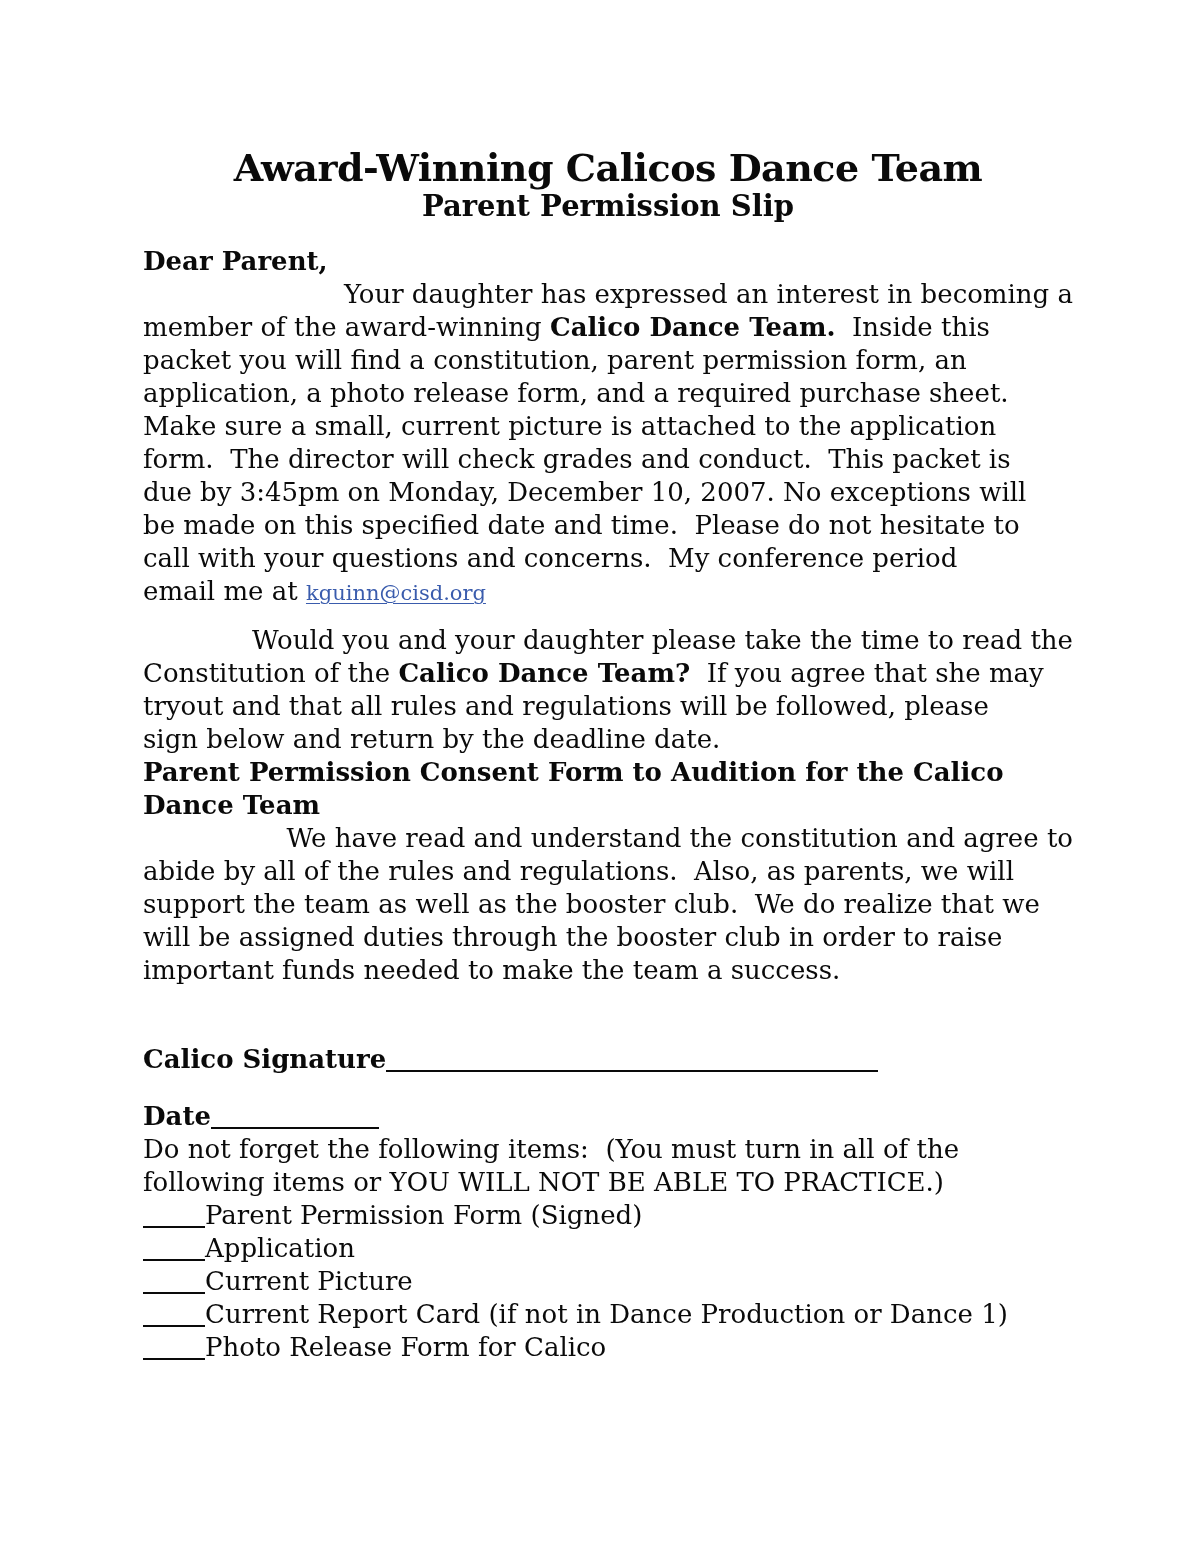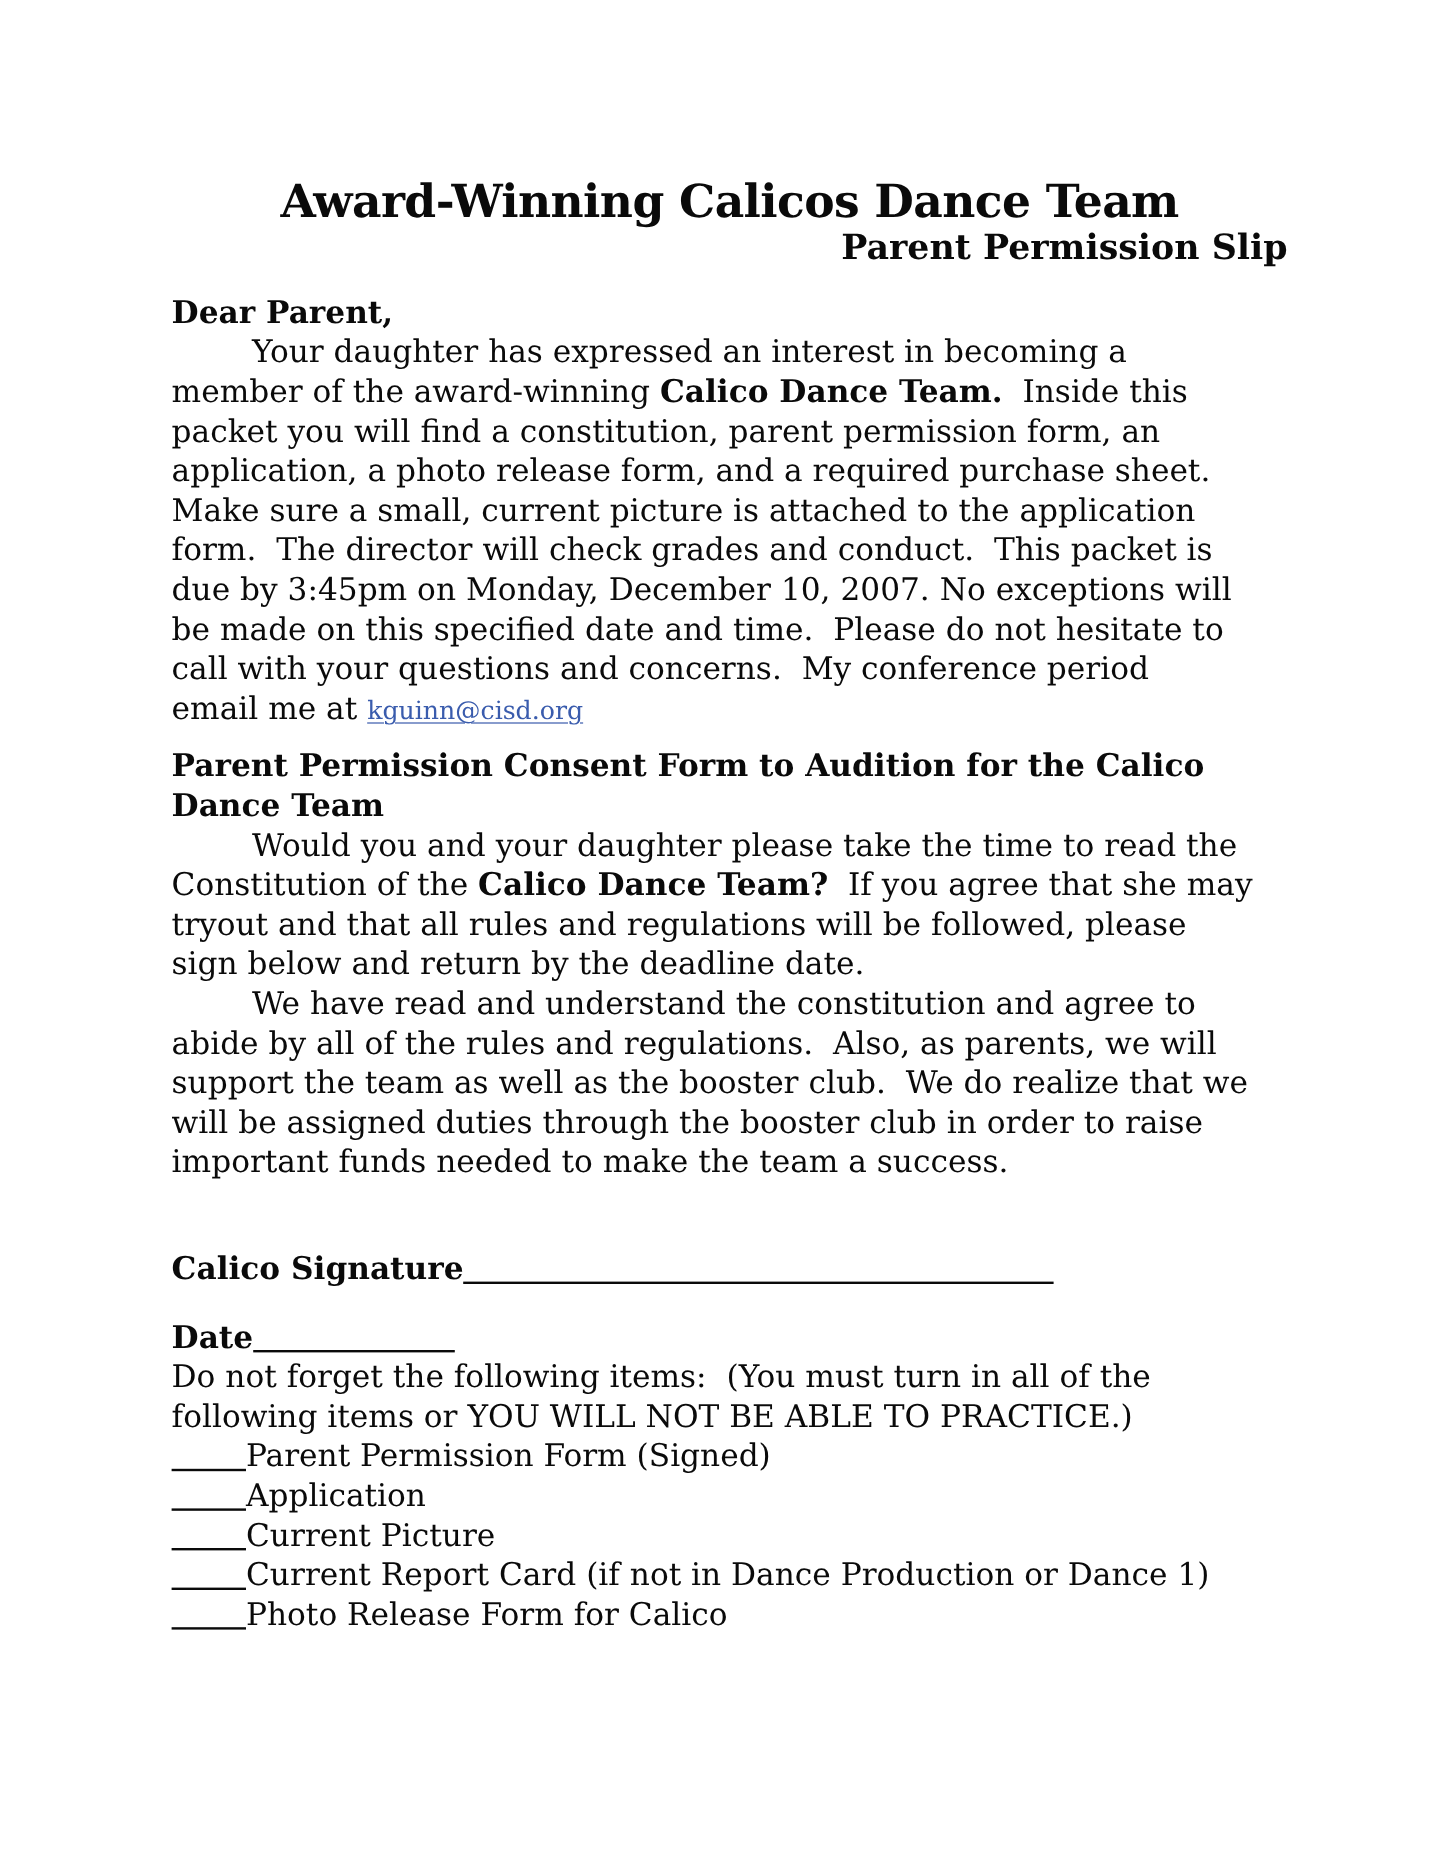--- a/index.html
+++ b/index.html
@@ -16,37 +16,37 @@
   }
   .title {
     text-align: center;
     font-size: 38px;
     font-weight: bold;
     line-height: 44px;
     letter-spacing: -0.5px;
     white-space: pre;
   }
   .subtitle {
-    text-align: right;
+    text-align: center;
     font-size: 29px;
     font-weight: bold;
     line-height: 33px;
     white-space: pre;
   }
   .line {
     font-size: 26px;
     line-height: 33px;
     white-space: pre;
   }
   .bold { font-weight: bold; }
   .u {
     text-decoration-thickness: 2px;
     text-underline-offset: 4px;
   }
-  .indent { padding-left: 67px; }
+  .indent { padding-left: 67px; text-align: right; }
   .sp22 { height: 22px; }
   .sp14 { height: 14px; }
   .sp28 { height: 28px; }
   .sp24 { height: 24px; }
   a.email {
     font-size: 21px;
     color: #3a5cad;
     text-decoration: underline;
     text-decoration-thickness: 1px;
     text-underline-offset: 3px;
@@ -84,29 +84,29 @@
     <div class="line"><span>form.  The director will check grades and conduct.  </span><span class="u">This packet is </span></div>
     <div class="line"><span class="u">due by 3:45pm on Monday, </span><span>December 10, 2007. No</span><span class="u"> exceptions will </span></div>
     <div class="line"><span class="u">be made on this specified date and time</span><span>.  Please do not hesitate to</span></div>
     <div class="line"><span>call with your questions and concerns.  My conference period</span></div>
     <div class="line"><span>email me at </span><a class="email">kguinn@cisd.org</a></div>
   </div>
 
   <div class="sp14"></div>
 
   <div>
-    <div class="line bold">Parent Permission Consent Form to Audition for the Calico</div>
-    <div class="line bold">Dance Team</div>
-  </div>
-
-  <div>
     <div class="line indent"><span>Would you and your daughter please take the time to read the</span></div>
     <div class="line"><span>Constitution of the </span><span class="bold">Calico Dance Team?</span><span>  If you agree that she may</span></div>
     <div class="line"><span>tryout and that all rules and regulations will be followed, </span><span class="u">please </span></div>
     <div class="line"><span class="u">sign</span><span> </span><span class="u">below and return by the deadline date</span><span>.</span></div>
+  </div>
+
+  <div>
+    <div class="line bold">Parent Permission Consent Form to Audition for the Calico</div>
+    <div class="line bold">Dance Team</div>
   </div>
 
   <div>
     <div class="line indent"><span>We have read and understand the constitution and agree to</span></div>
     <div class="line"><span>abide by all of the rules and regulations.  Also, as parents, we will</span></div>
     <div class="line"><span>support the team as well as the booster club.  We do realize that we</span></div>
     <div class="line"><span>will be assigned duties through the booster club in order to raise</span></div>
     <div class="line"><span>important funds needed to make the team a success.</span></div>
   </div>
 

